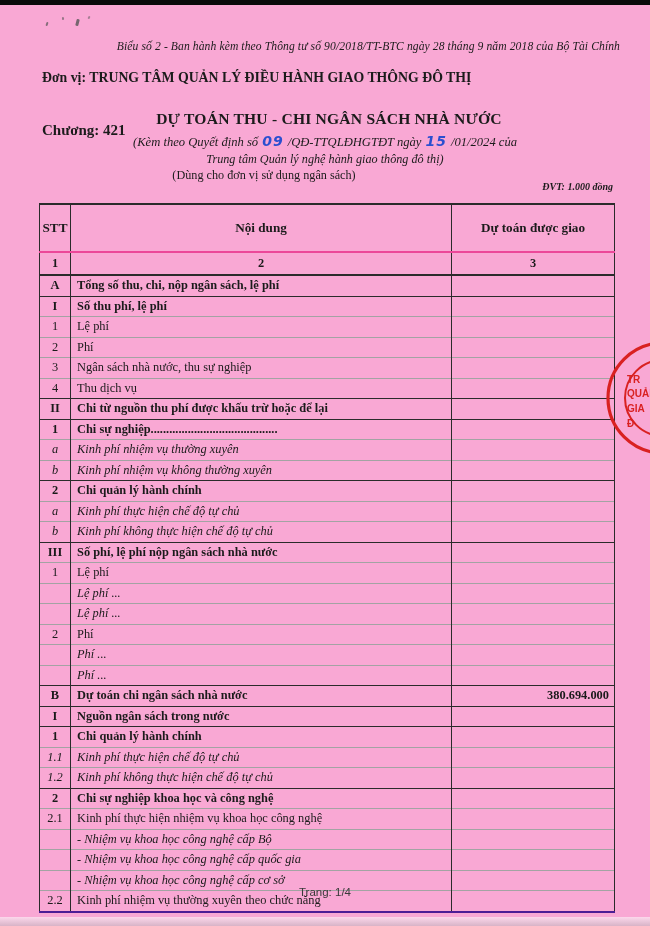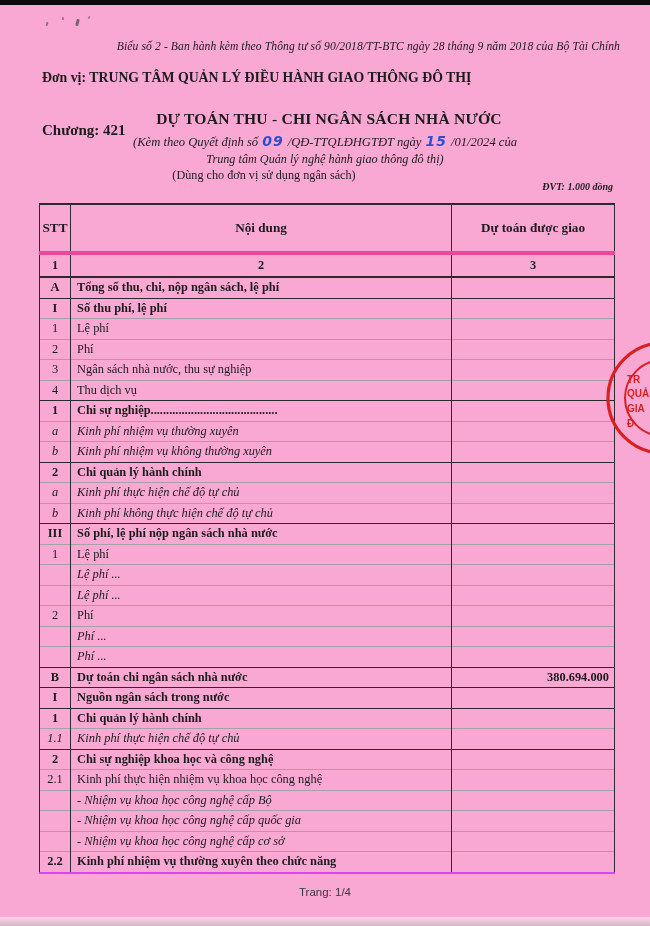--- a/index.html
+++ b/index.html
@@ -38,32 +38,32 @@
     font-size:12.4px;
   }
   table.budget col.c-stt{width:31px;}
   table.budget col.c-content{width:381px;}
   table.budget col.c-value{width:163px;}
   table.budget th, table.budget td{
     border-left:1.5px solid #2b2b2b;border-right:1.5px solid #2b2b2b;
     padding:0;overflow:hidden;white-space:nowrap;
   }
   table.budget tr.hdr th{
-    height:46px;border-bottom:4px solid #ec4899;border-top:2px solid #2b2b2b;
+    height:46px;border-bottom:2px solid #ec4899;border-top:2px solid #2b2b2b;
     font-weight:700;font-size:13.2px;text-align:center;vertical-align:middle;
   }
   table.budget tr.numrow td{
     height:21px;text-align:center;font-weight:700;
     border-bottom:2px solid #2b2b2b;
   }
   table.budget tr.datarow td{
     height:19.5px;border-top:1px solid #a3a3a3;vertical-align:middle;
   }
   table.budget tr.datarow.section td{border-top:1.8px solid #2b2b2b;}
-  table.budget tr.datarow:last-child td{border-bottom:2px solid #d946ef;font-weight:bold;}
+  table.budget tr.datarow:last-child td{border-bottom:2px solid #4c1d95;}
   td.stt{text-align:center;}
   td.content{padding-left:6px !important;}
   td.value{text-align:right;padding-right:5px !important;}
   tr.style-bold td{font-weight:700;}
   tr.style-italic td{font-style:italic;}
 
   .footer{position:absolute;left:0;width:650px;top:886px;text-align:center;
     font-family:"Liberation Sans","DejaVu Sans",sans-serif;font-size:11.5px;color:#3a3a3a;}
   .bottom-smudge{position:absolute;left:0;bottom:0;width:650px;height:9px;
     background:linear-gradient(#ffffff, #bdbdbd);opacity:.55;}
@@ -133,20 +133,25 @@
           <td class="stt">3</td>
           <td class="content">Ngân sách nhà nước, thu sự nghiệp</td>
           <td class="value"></td>
         </tr>
         <tr class="datarow style-normal">
           <td class="stt">4</td>
           <td class="content">Thu dịch vụ</td>
           <td class="value"></td>
         </tr>
         <tr class="datarow style-bold section">
+          <td class="stt">II</td>
+          <td class="content">Chi từ nguồn thu phí được khấu trừ hoặc để lại</td>
+          <td class="value"></td>
+        </tr>
+        <tr class="datarow style-bold section">
           <td class="stt">1</td>
           <td class="content">Chi sự nghiệp.........................................</td>
           <td class="value"></td>
         </tr>
         <tr class="datarow style-italic">
           <td class="stt">a</td>
           <td class="content">Kinh phí nhiệm vụ thường xuyên</td>
           <td class="value"></td>
         </tr>
         <tr class="datarow style-italic">
@@ -215,20 +220,25 @@
           <td class="value"></td>
         </tr>
         <tr class="datarow style-bold section">
           <td class="stt">1</td>
           <td class="content">Chi quản lý hành chính</td>
           <td class="value"></td>
         </tr>
         <tr class="datarow style-italic">
           <td class="stt">1.1</td>
           <td class="content">Kinh phí thực hiện chế độ tự chủ</td>
+          <td class="value"></td>
+        </tr>
+        <tr class="datarow style-italic">
+          <td class="stt">1.2</td>
+          <td class="content">Kinh phí không thực hiện chế độ tự chủ</td>
           <td class="value"></td>
         </tr>
         <tr class="datarow style-bold section">
           <td class="stt">2</td>
           <td class="content">Chi sự nghiệp khoa học và công nghệ</td>
           <td class="value"></td>
         </tr>
         <tr class="datarow style-normal">
           <td class="stt">2.1</td>
           <td class="content">Kinh phí thực hiện nhiệm vụ khoa học công nghệ</td>

